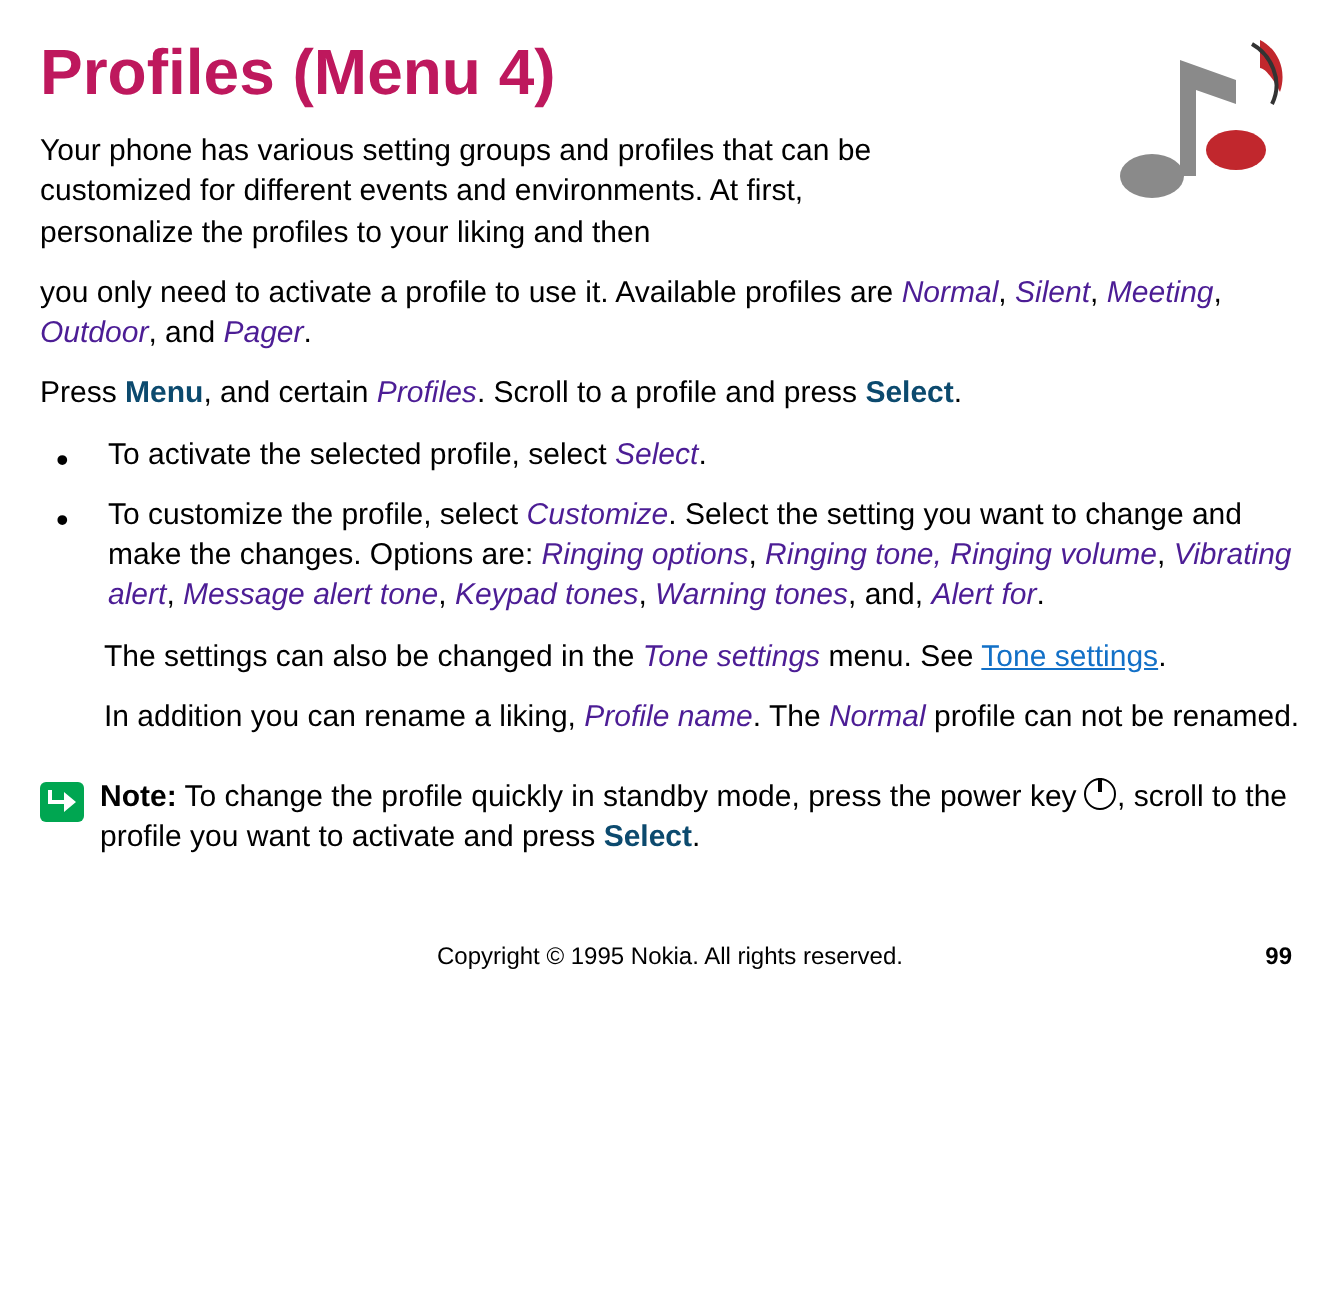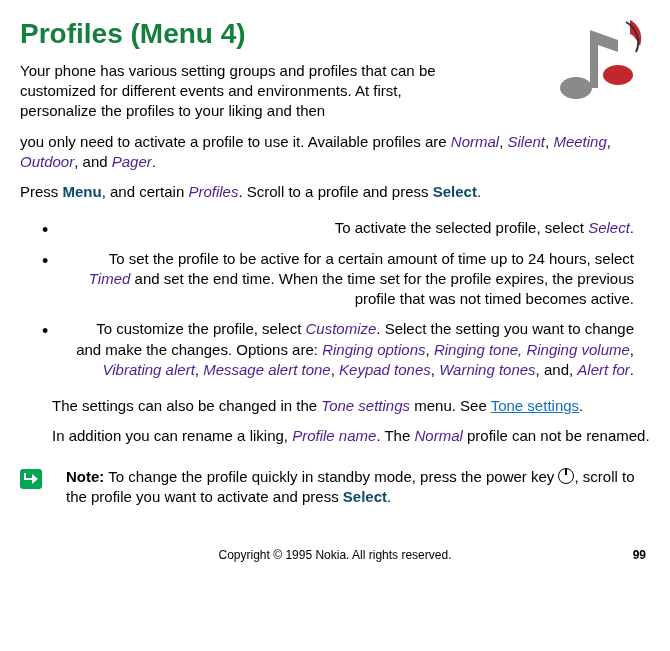--- a/index.html
+++ b/index.html
@@ -7,50 +7,50 @@
     padding: 15px 20px 10px 20px;
     font-family: "Trebuchet MS", "Lucida Sans", Arial, sans-serif;
     font-size: 15px;
     color: #000;
     width: 670px;
     box-sizing: border-box;
     line-height: 1.35;
     position: relative;
   }
   h1 {
-    color: #15803d;
-    font-size: 28px;
+    color: #be185d;
+    font-size: 32px;
     font-weight: bold;
     margin: 0 0 8px 0;
   }
   .blue-link { color: #4c1d95; font-style: italic; }
   .blue-bold { color: #0c4a6e; font-weight: bold; }
   .blue-underline { color: #1270C7; text-decoration: underline; }
   p { margin: 0 0 10px 0; }
   .intro { max-width: 430px; }
   .intro2 { max-width: 620px; }
-  ul { list-style: none; padding: 0; margin: 16px; text-align: right; }
+  ul { list-style: none; padding: 0; margin: 2px; }
   ul > li {
     position: relative;
     padding-left: 32px;
     margin-bottom: 10px;
     max-width: 620px;
   }
   ul > li::before {
     content: "•";
     position: absolute;
     left: 6px;
     top: 0;
     font-size: 18px;
   }
   .indent { padding-left: 32px; max-width: 620px; margin-bottom: 10px; }
   .note-row {
     display: flex;
     align-items: flex-start;
-    gap: 24px;
+    gap: 8px;
     margin-top: 20px;
     max-width: 630px;
   }
   .note-icon {
     width: 22px;
     height: 20px;
     background: #00A651;
     border-radius: 3px;
     position: relative;
     flex: 0 0 22px;
@@ -136,23 +136,20 @@
 
 <p>
   <span>Press </span><span class="blue-bold">Menu</span><span>, and certain </span><span class="blue-link">Profiles</span><span>. Scroll to a profile and press </span><span class="blue-bold">Select</span><span>.</span>
 </p>
 
 <ul>
   <li>
     <span>To activate the selected profile, select </span><span class="blue-link">Select</span><span>.</span>
   </li>
   <li>
-    <span>To set the profile to be active for a certain amount of time up to 24 hours, select </span><span class="blue-link">Timed</span><span> and set the end time. When the time set for the profile expires, the previous profile that was not timed becomes active.</span>
-  </li>
-  <li>
     <span>To customize the profile, select </span><span class="blue-link">Customize</span><span>. Select the setting you want to change and make the changes.  Options are:  </span><span class="blue-link">Ringing options</span><span>, </span><span class="blue-link">Ringing tone, Ringing volume</span><span>, </span><span class="blue-link">Vibrating alert</span><span>, </span><span class="blue-link">Message alert tone</span><span>, </span><span class="blue-link">Keypad tones</span><span>, </span><span class="blue-link">Warning tones</span><span>, and, </span><span class="blue-link">Alert for</span><span>.</span>
   </li>
 </ul>
 
 <p class="indent">
   <span>The settings can also be changed in the </span><span class="blue-link">Tone settings</span><span> menu. See </span><span class="blue-underline">Tone settings</span><span>.</span>
 </p>
 
 <p class="indent">
   <span>In addition you can rename a liking, </span><span class="blue-link">Profile name</span><span>. The </span><span class="blue-link">Normal</span><span> profile can not be renamed.</span>

